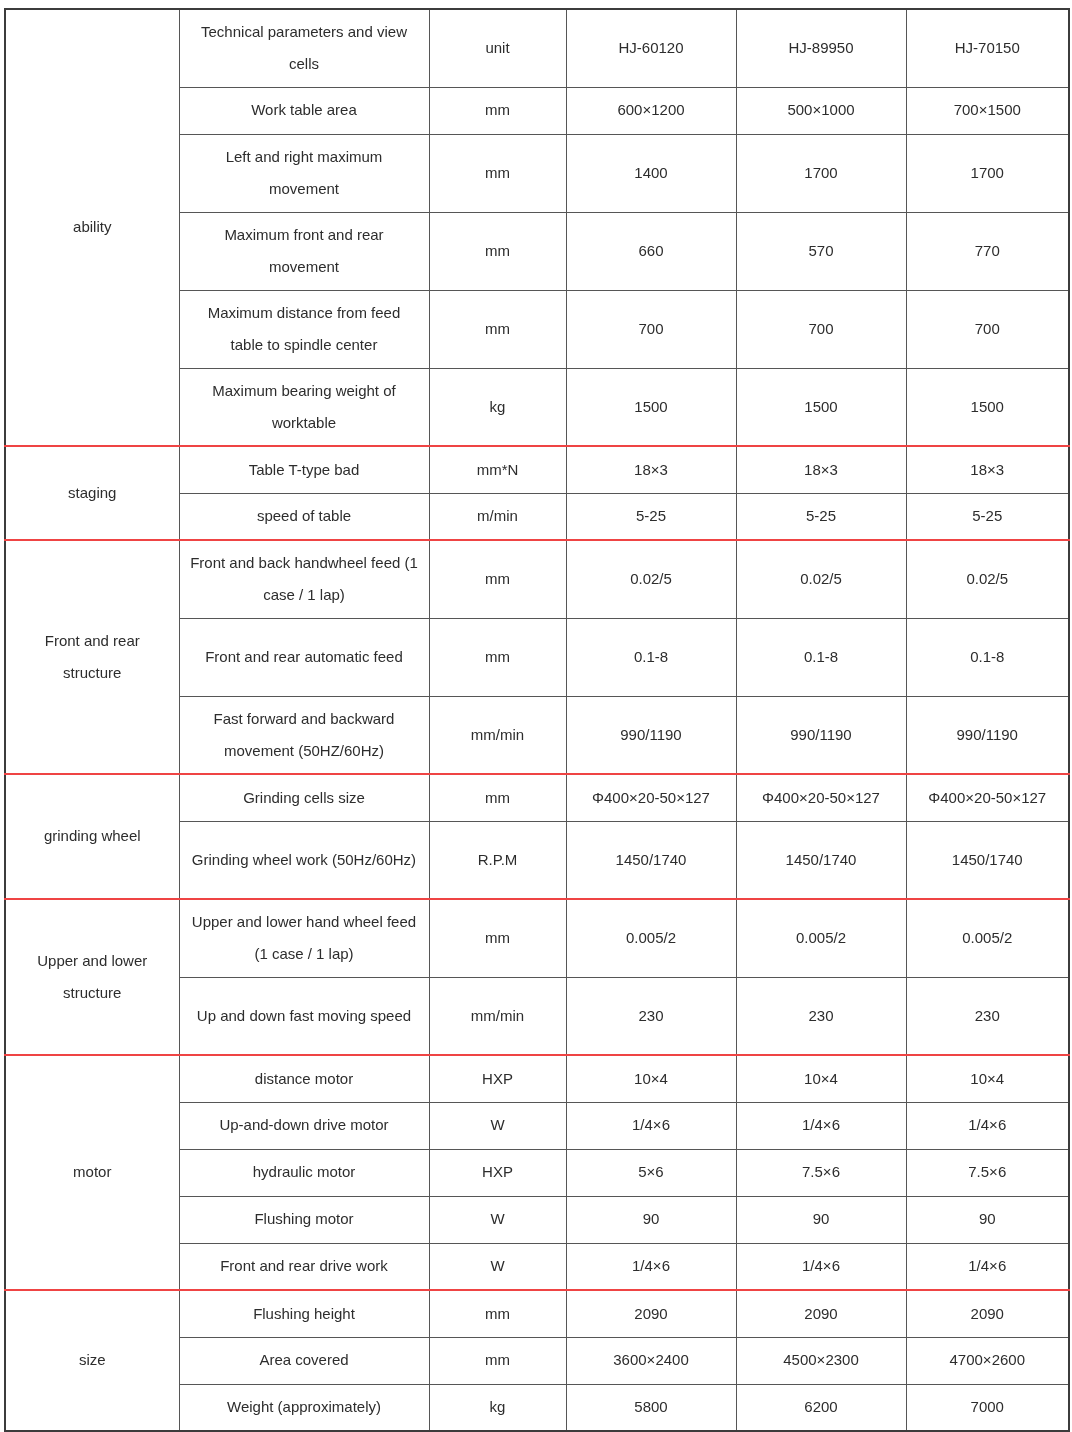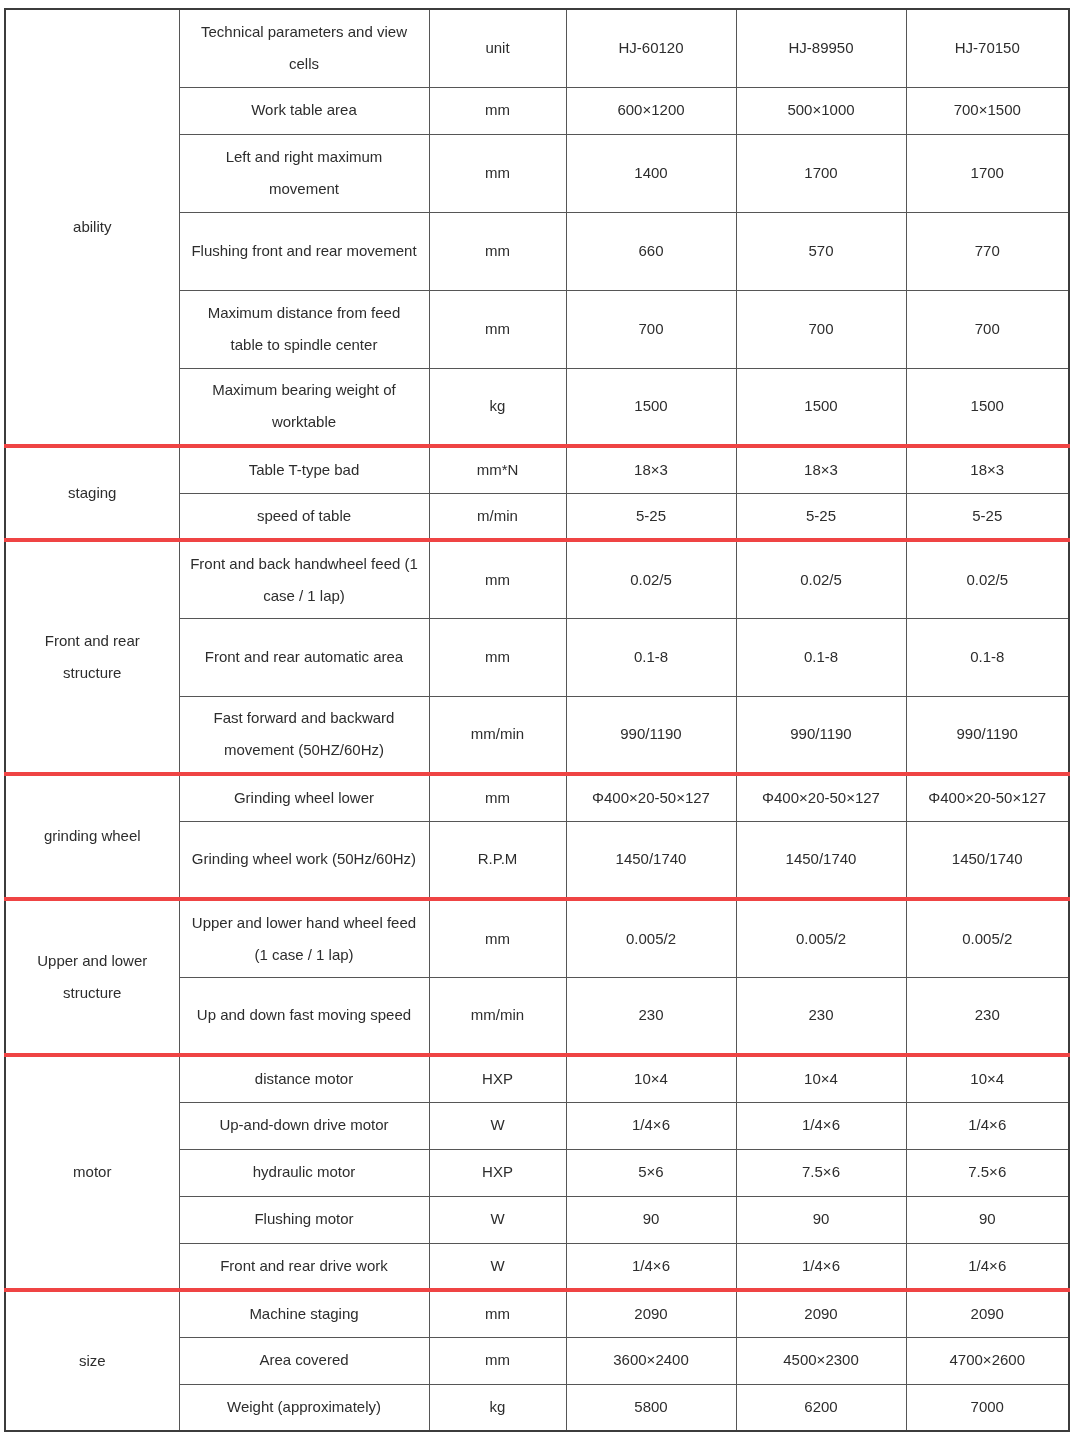--- a/index.html
+++ b/index.html
@@ -24,21 +24,21 @@
   table.spec td {
     border: 1px solid #565656;
     text-align: center;
     vertical-align: middle;
     font-size: 15px;
     line-height: 2.15;
     padding: 4px 10px;
     box-sizing: border-box;
     overflow: hidden;
   }
-  tr.gs > td { border-top: 4px solid #ef4444; }
+  tr.gs > td { border-top: 2px solid #ef4444; }
   tr.r-tall { height: 78px; }
   tr.r-short { height: 47px; }
   td.group { padding: 4px 14px; }
 </style>
 </head>
 <body>
 
 <div class="page">
   <table class="spec">
     <colgroup>
@@ -67,21 +67,21 @@
         <td class="val">700×1500</td>
       </tr>
       <tr class="r-tall">
         <td class="param">Left and right maximum movement</td>
         <td class="unit">mm</td>
         <td class="val">1400</td>
         <td class="val">1700</td>
         <td class="val">1700</td>
       </tr>
       <tr class="r-tall">
-        <td class="param">Flushing front and rear movement</td>
+        <td class="param">Maximum front and rear movement</td>
         <td class="unit">mm</td>
         <td class="val">660</td>
         <td class="val">570</td>
         <td class="val">770</td>
       </tr>
       <tr class="r-tall">
         <td class="param">Maximum distance from feed table to spindle center</td>
         <td class="unit">mm</td>
         <td class="val">700</td>
         <td class="val">700</td>
@@ -113,37 +113,37 @@
 
       <tr class="r-tall gs">
         <td class="group" rowspan="3">Front and rear structure</td>
         <td class="param">Front and back handwheel feed (1 case / 1 lap)</td>
         <td class="unit">mm</td>
         <td class="val">0.02/5</td>
         <td class="val">0.02/5</td>
         <td class="val">0.02/5</td>
       </tr>
       <tr class="r-tall">
-        <td class="param">Front and rear automatic area</td>
+        <td class="param">Front and rear automatic feed</td>
         <td class="unit">mm</td>
         <td class="val">0.1-8</td>
         <td class="val">0.1-8</td>
         <td class="val">0.1-8</td>
       </tr>
       <tr class="r-tall">
         <td class="param">Fast forward and backward movement (50HZ/60Hz)</td>
         <td class="unit">mm/min</td>
         <td class="val">990/1190</td>
         <td class="val">990/1190</td>
         <td class="val">990/1190</td>
       </tr>
 
       <tr class="r-short gs">
         <td class="group" rowspan="2">grinding wheel</td>
-        <td class="param">Grinding wheel lower</td>
+        <td class="param">Grinding cells size</td>
         <td class="unit">mm</td>
         <td class="val">Φ400×20-50×127</td>
         <td class="val">Φ400×20-50×127</td>
         <td class="val">Φ400×20-50×127</td>
       </tr>
       <tr class="r-tall">
         <td class="param">Grinding wheel work (50Hz/60Hz)</td>
         <td class="unit">R.P.M</td>
         <td class="val">1450/1740</td>
         <td class="val">1450/1740</td>
@@ -198,21 +198,21 @@
       <tr class="r-short">
         <td class="param">Front and rear drive work</td>
         <td class="unit">W</td>
         <td class="val">1/4×6</td>
         <td class="val">1/4×6</td>
         <td class="val">1/4×6</td>
       </tr>
 
       <tr class="r-short gs">
         <td class="group" rowspan="3">size</td>
-        <td class="param">Machine staging</td>
+        <td class="param">Flushing height</td>
         <td class="unit">mm</td>
         <td class="val">2090</td>
         <td class="val">2090</td>
         <td class="val">2090</td>
       </tr>
       <tr class="r-short">
         <td class="param">Area covered</td>
         <td class="unit">mm</td>
         <td class="val">3600×2400</td>
         <td class="val">4500×2300</td>

